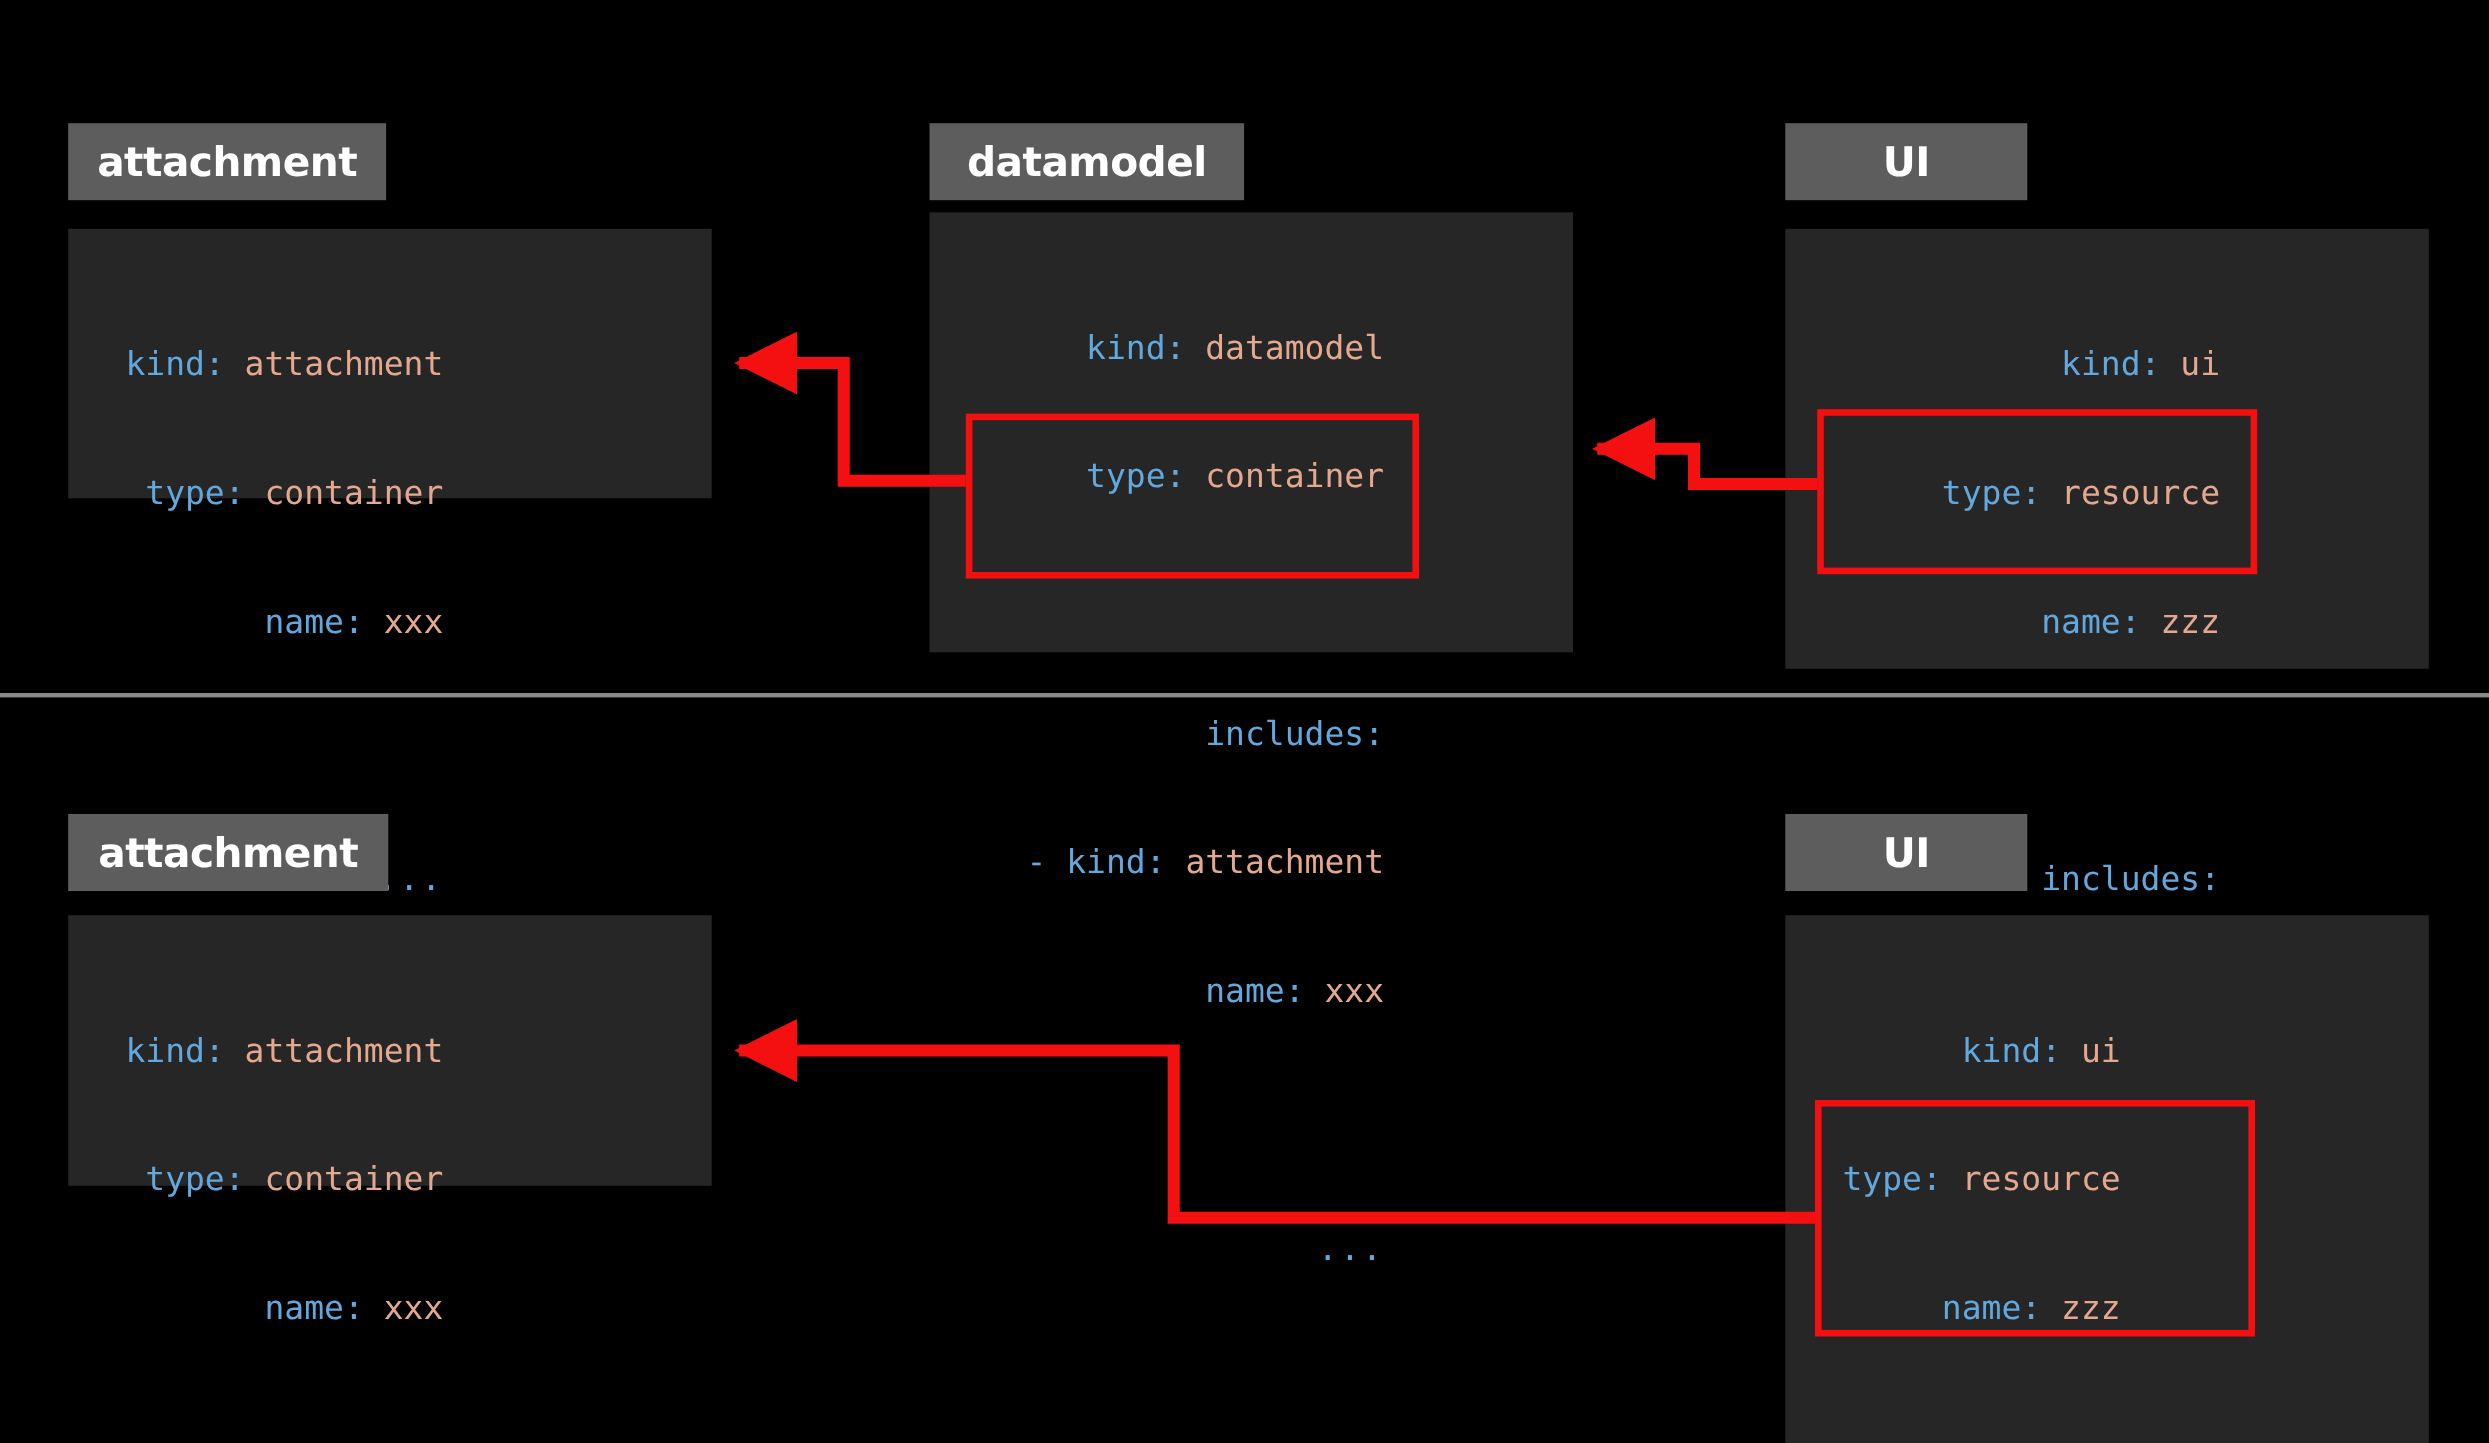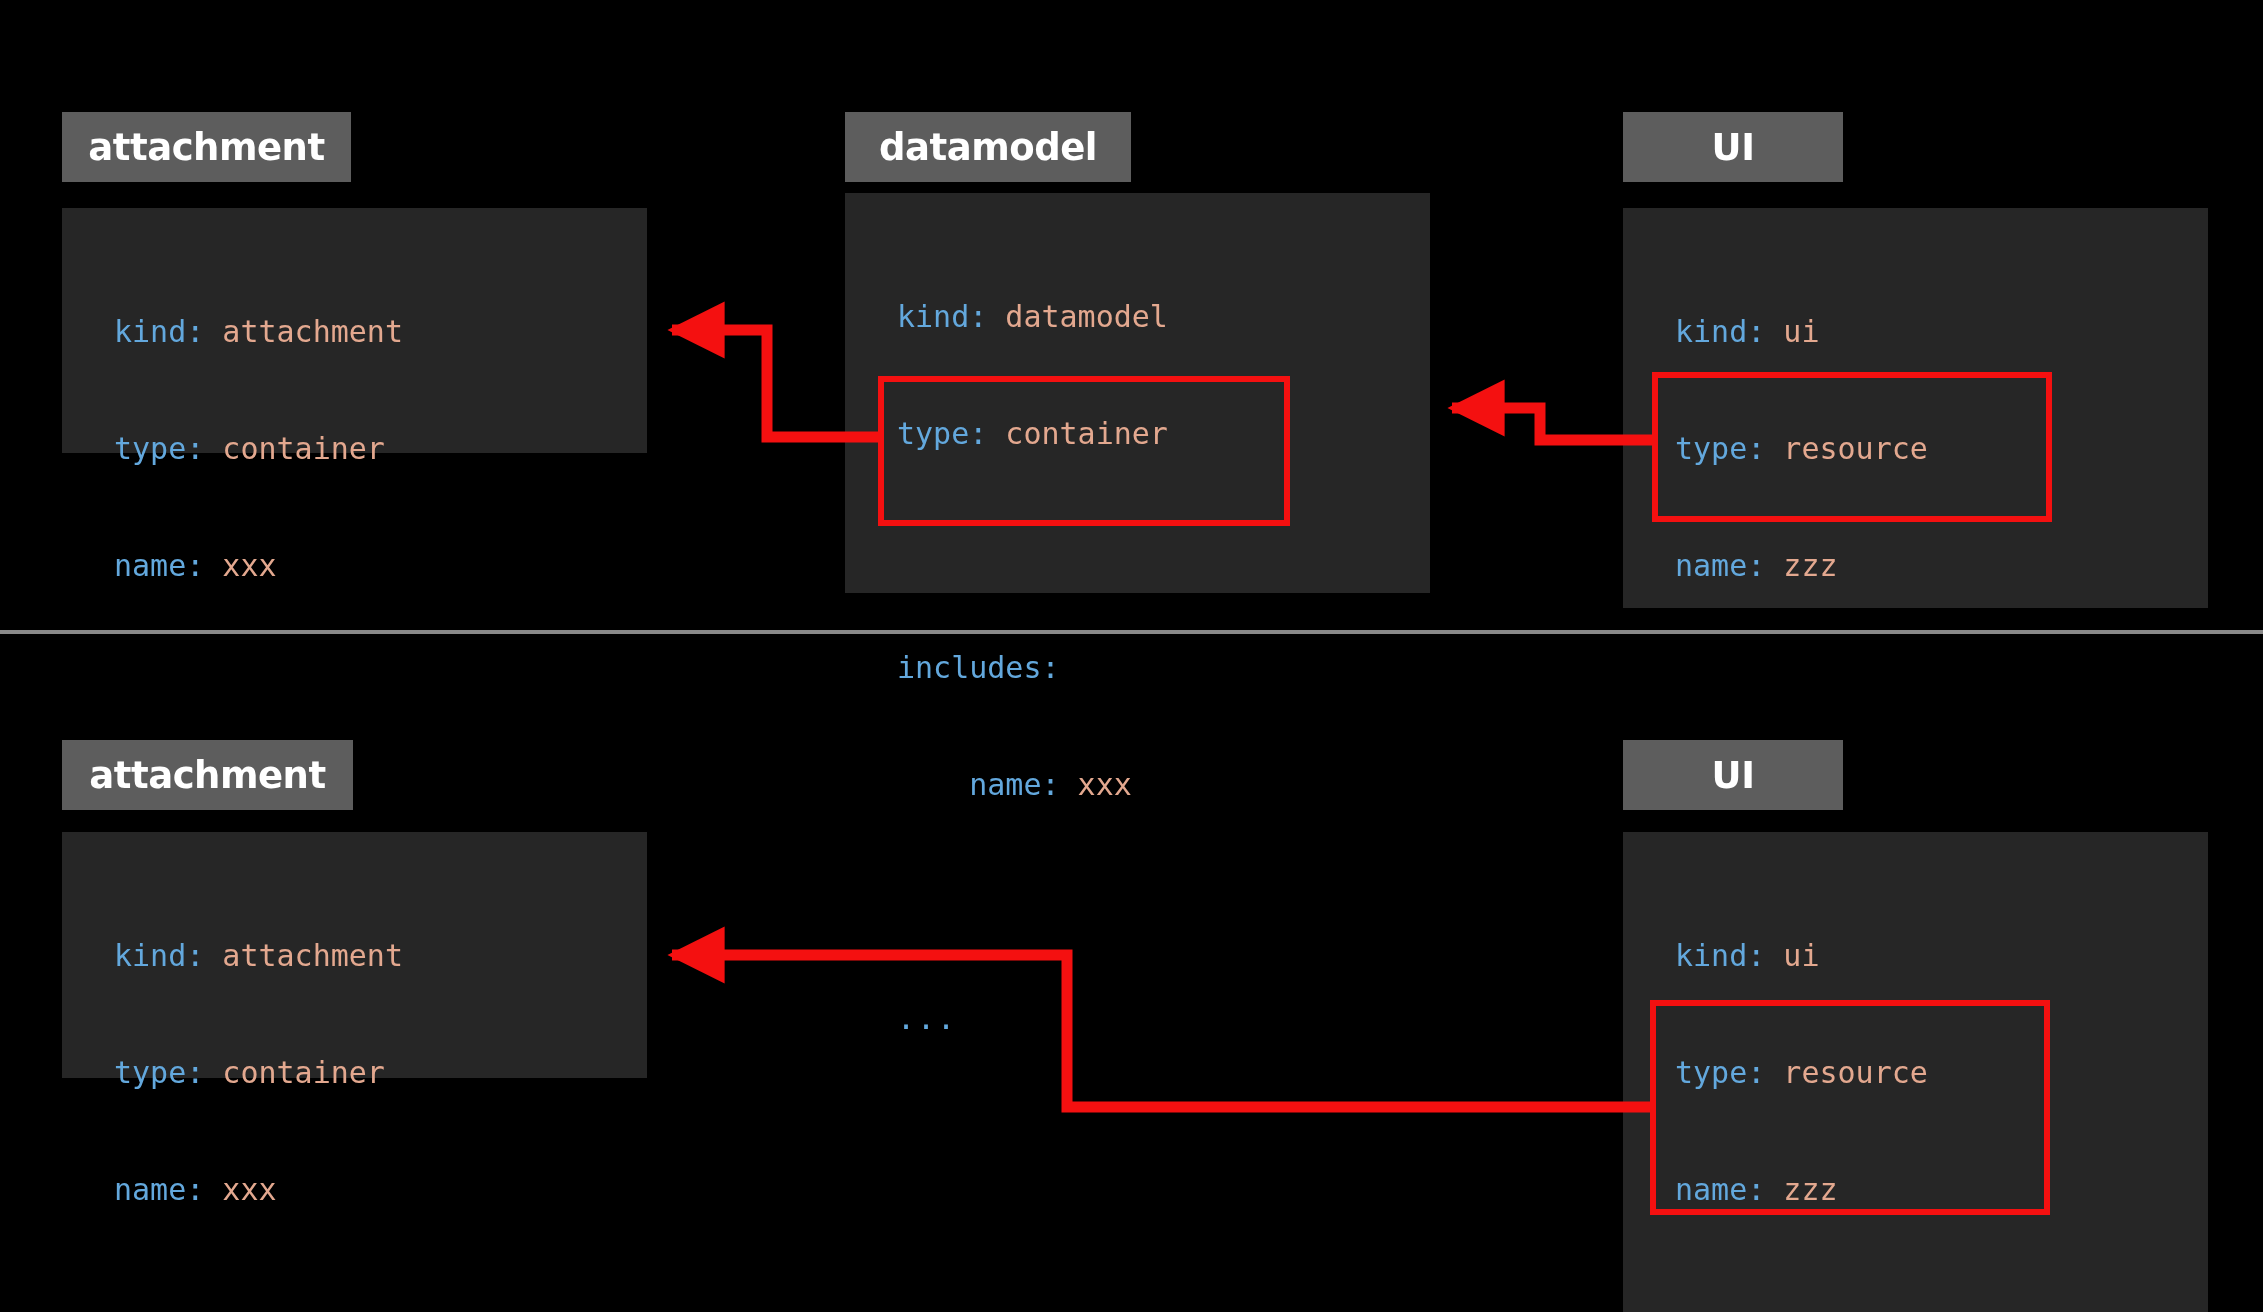--- a/index.html
+++ b/index.html
@@ -53,21 +53,21 @@
   .code-body {
     position: absolute;
     left: 52px;
     top: 26px;
     font-family: "DejaVu Sans Mono", monospace;
     font-size: 30px;
     line-height: 39px;
     white-space: pre;
   }
 
-  .ln { display: block; height: 39px; white-space: pre; }
+  .ln { display: block; height: 39px; white-space: pre; text-align: right; }
   .k { color: #63a8dd; }
   .v { color: #e3a88f; }
   .d { color: #63a8dd; letter-spacing: 2px; }
   .blank { display: block; height: 39px; }
 
   
   .hl-box {
     position: absolute;
     border: 6px solid #f41010;
     box-sizing: border-box;
@@ -111,20 +111,21 @@
   </div>
 
   <div class="block">
     <div class="block-header" style="left:845px; top:112px; width:286px; height:70px;">datamodel</div>
     <div class="code-card" style="left:845px; top:193px; width:585px; height:400px;">
       <div class="code-body">
         <span class="ln"><span class="k">kind:</span><span class="v"> datamodel</span></span>
         <span class="ln"><span class="k">type:</span><span class="v"> container</span></span>
         <span class="blank"></span>
         <span class="ln"><span class="k">includes:</span><span class="v"></span></span>
+        <span class="ln"><span class="k">  - kind:</span><span class="v"> attachment</span></span>
         <span class="ln"><span class="k">    name:</span><span class="v"> xxx</span></span>
         <span class="blank"></span>
         <span class="ln"><span class="d">...</span></span>
       </div>
     </div>
     <div class="hl-box" style="left:878px; top:376px; width:412px; height:150px;"></div>
   </div>
 
   <div class="block">
     <div class="block-header" style="left:1623px; top:112px; width:220px; height:70px;">UI</div>

